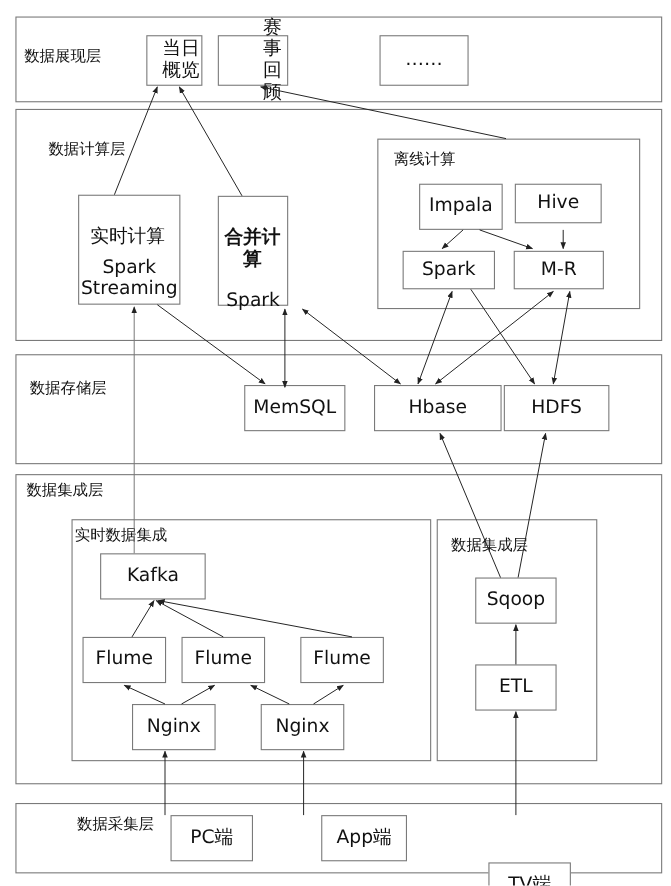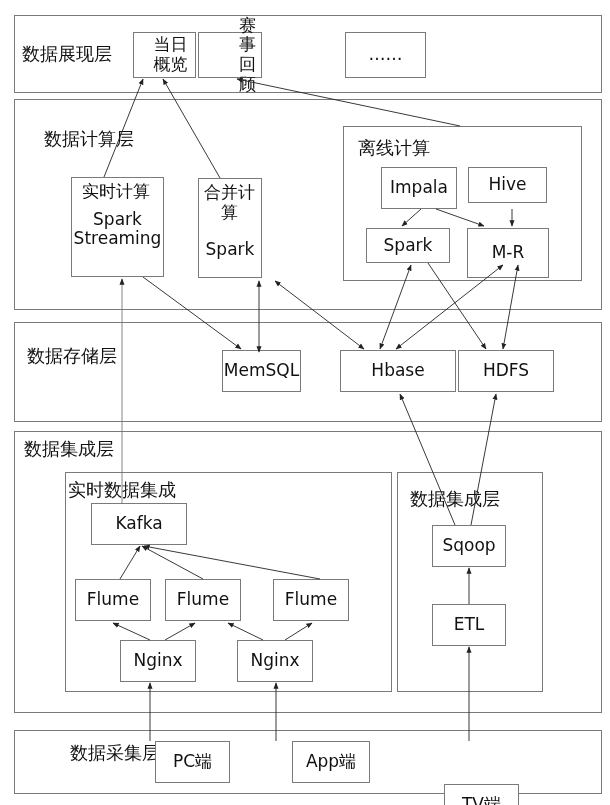--- a/index.html
+++ b/index.html
@@ -3,58 +3,58 @@
 <meta charset="utf-8">
 <style>
   html, body { margin: 0; padding: 0; background: #ffffff; }
   body { width: 610px; height: 805px; position: relative; overflow: hidden;
          font-family: "DejaVu Sans", "Liberation Sans", sans-serif; color: #111; }
   .layer { position: absolute; border: 1px solid #7a7a7a; background: #fff; box-sizing: border-box; }
   .group { position: absolute; border: 1px solid #7a7a7a; box-sizing: border-box; background: transparent; }
   .node { position: absolute; border: 1px solid #7a7a7a; background: #fff; box-sizing: border-box;
           display: flex; align-items: center; justify-content: center; text-align: center;
           font-size: 17px; line-height: 1.15; }
-  .lbl { position: absolute; font-size: 18px; white-space: nowrap; }
-  .multi { flex-direction: column; justify-content: flex-start; padding-top: 4px; }
+  .lbl { position: absolute; font-size: 14px; white-space: nowrap; }
+  .multi { flex-direction: column; justify-content: flex-start; padding-top: 28px; }
   .multi .t1 { align-self: flex-start; padding-left: 10px; }
   .multi .t2 { margin-top: 8px; }
   svg#wires { position: absolute; left: 0; top: 0; width: 610px; height: 805px; pointer-events: none; }
 </style>
 </head>
 <body>
 
 <div class="layer" style="left:14px;top:15px;width:588px;height:78px;"></div>
 <div class="lbl" style="left:22px;top:42px;">数据展现层</div>
-<div class="node" style="left:133px;top:32px;width:63px;height:46px;padding-left:12px;">当日概览</div>
+<div class="node" style="left:133px;top:32px;width:51px;height:46px;padding-left:12px;">当日概览</div>
 <div class="node" style="left:198px;top:32px;width:64px;height:46px;padding-left:35px;">赛事回顾</div>
 <div class="node" style="left:345px;top:32px;width:81px;height:46px;">……</div>
 
 <div class="layer" style="left:14px;top:99px;width:588px;height:211px;"></div>
 <div class="lbl" style="left:24px;top:127px;margin-left:20px;">数据计算层</div>
 
 <div class="node multi" style="left:71px;top:177px;width:93px;height:100px;">
   <span class="t1">实时计算</span>
   <span class="t2">Spark</span>
   <span>Streaming</span>
 </div>
 <div class="node multi" style="left:198px;top:178px;width:64px;height:100px;">
-  <span class="t1" style="padding-left:0;margin-left:-1px;">合并计算</span>
+  <span class="t1" style="padding-left:0;margin-left:-1px;font-weight:bold;">合并计算</span>
   <span class="t2" style="margin-top:18px;">Spark</span>
 </div>
 
 <div class="group" style="left:343px;top:126px;width:239px;height:155px;"></div>
 <div class="lbl" style="left:358px;top:136px;">离线计算</div>
 <div class="node" style="left:381px;top:167px;width:76px;height:42px;">Impala</div>
 <div class="node" style="left:468px;top:167px;width:79px;height:36px;">Hive</div>
 <div class="node" style="left:366px;top:228px;width:84px;height:35px;">Spark</div>
-<div class="node" style="left:467px;top:228px;width:82px;height:50px;">M-R</div>
+<div class="node" style="left:467px;top:228px;width:82px;height:35px;">M-R</div>
 
 <div class="layer" style="left:14px;top:322px;width:588px;height:100px;"></div>
 <div class="lbl" style="left:27px;top:344px;">数据存储层</div>
-<div class="node" style="left:222px;top:350px;width:79px;height:42px;">MemSQL</div>
+<div class="node" style="left:222px;top:350px;width:92px;height:42px;">MemSQL</div>
 <div class="node" style="left:340px;top:350px;width:116px;height:42px;">Hbase</div>
 <div class="node" style="left:458px;top:350px;width:96px;height:42px;">HDFS</div>
 
 <div class="layer" style="left:14px;top:431px;width:588px;height:282px;"></div>
 <div class="lbl" style="left:24px;top:437px;">数据集成层</div>
 
 <div class="group" style="left:65px;top:472px;width:327px;height:220px;"></div>
 <div class="lbl" style="left:68px;top:478px;">实时数据集成</div>
 <div class="node" style="left:91px;top:503px;width:96px;height:42px;">Kafka</div>
 <div class="node" style="left:75px;top:579px;width:76px;height:42px;">Flume</div>

